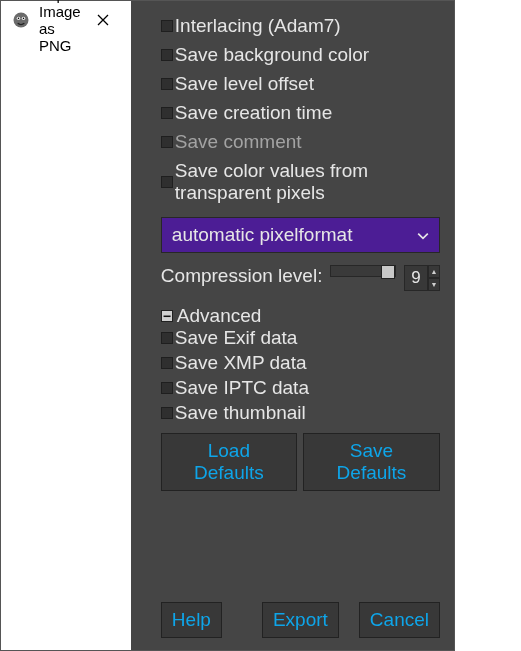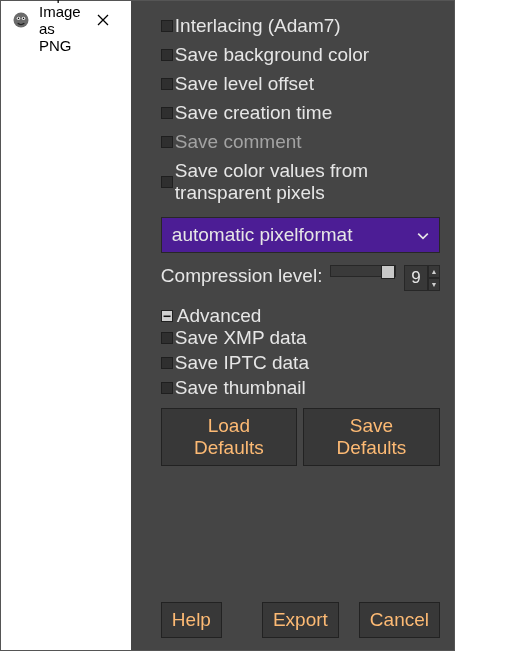--- a/index.html
+++ b/index.html
@@ -162,21 +162,21 @@
     line-height: 1;
   }
   .btn-row {
     margin-top: 6px;
     display: flex;
     gap: 6px;
   }
   .btn {
     background: #383838;
     border: 1px solid #222;
-    color: #fdba74;
+    color: #0ea5e9;
     padding: 6px 10px;
     font-size: 19px;
     cursor: pointer;
   }
   .spacer { flex: 1; }
   .bottom-row {
     display: flex;
     gap: 20px;
     align-items: center;
     margin-top: auto;
@@ -256,20 +256,24 @@
       </div>
     </div>
 
     <div class="adv">
       <span class="expander">−</span>
       <span>Advanced</span>
     </div>
 
     <div class="check-row tight">
       <span class="cb"></span>
+      <span>Save Exif data</span>
+    </div>
+    <div class="check-row tight">
+      <span class="cb"></span>
       <span>Save XMP data</span>
     </div>
     <div class="check-row tight">
       <span class="cb"></span>
       <span>Save IPTC data</span>
     </div>
     <div class="check-row tight">
       <span class="cb"></span>
       <span>Save thumbnail</span>
     </div>

